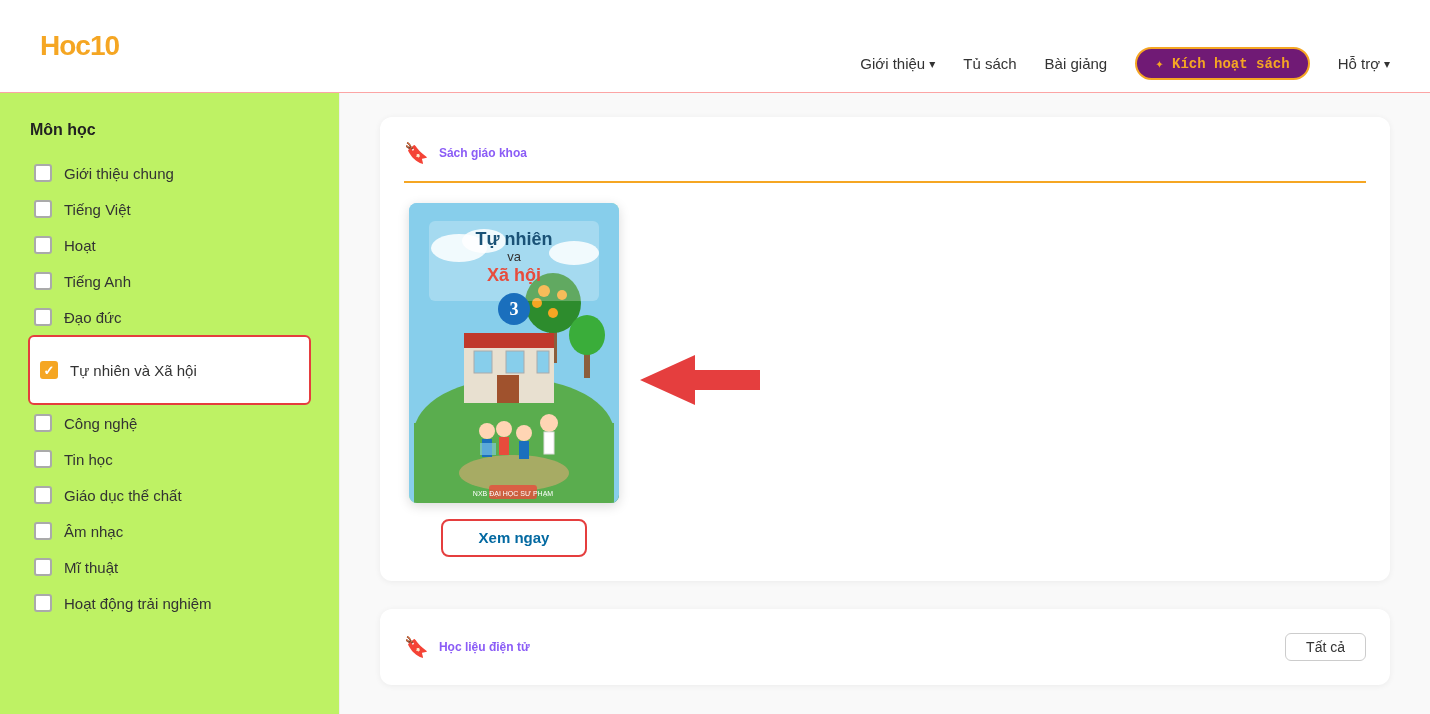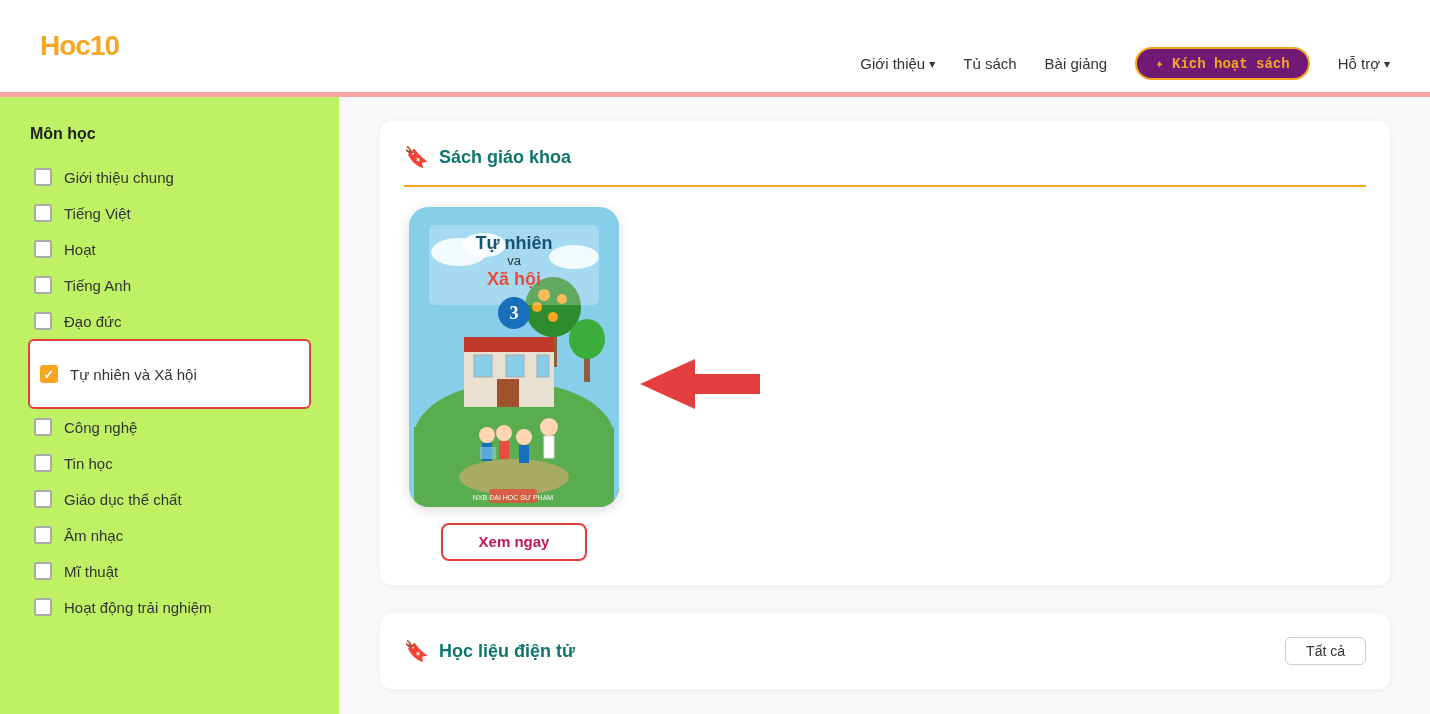--- a/index.html
+++ b/index.html
@@ -4,21 +4,21 @@
   <style>
     * { box-sizing: border-box; margin: 0; padding: 0; }
     body { font-family: 'Segoe UI', Arial, sans-serif; background: #fff; color: #333; }
 
     
     .header {
       display: flex;
       align-items: center;
       justify-content: space-between;
       padding: 12px 40px;
-      border-bottom: 5px solid #fca5a5;
+      border-bottom: 1px solid #fca5a5;
       background: #fff;
     }
     .logo {
       font-size: 28px;
       font-weight: 900;
       color: #1a1a1a;
       letter-spacing: -1px;
     }
     .logo span {
       color: #f5a623;
@@ -127,23 +127,23 @@
       margin-bottom: 28px;
       box-shadow: 0 1px 6px rgba(0,0,0,0.06);
     }
     .section-header {
       display: flex;
       align-items: center;
       gap: 10px;
       margin-bottom: 16px;
     }
     .section-title {
-      font-size: 18px;
+      font-size: 12px;
       font-weight: 700;
-      color: #0f766e;
+      color: #8b5cf6;
     }
     .bookmark-icon {
       color: #f5a623;
       font-size: 20px;
     }
     .section-divider {
       border: none;
       border-top: 2px solid #f5a623;
       margin-bottom: 20px;
     }
@@ -151,21 +151,21 @@
     
     .book-item {
       display: flex;
       flex-direction: column;
       align-items: center;
       width: 220px;
     }
     .book-cover {
       width: 210px;
       height: 300px;
-      border-radius: 20px;
+      border-radius: 8px;
       overflow: hidden;
       background: linear-gradient(135deg, #87ceeb 0%, #90EE90 60%, #228B22 100%);
       position: relative;
       display: flex;
       align-items: center;
       justify-content: center;
       box-shadow: 0 3px 12px rgba(0,0,0,0.15);
     }
 
     
@@ -345,21 +345,21 @@
 
               <circle cx="115" cy="230" r="8" fill="#ffd5b4"></circle>
               <rect x="110" y="238" width="10" height="18" fill="#1a6fbd"></rect>
 
               <rect x="80" y="282" width="48" height="14" rx="3" fill="#e74c3c" opacity="0.8"></rect>
               <text x="104" y="293" text-anchor="middle" font-family="Arial" font-size="7" fill="white">NXB ĐẠI HỌC SƯ PHẠM</text>
             </svg>
           </div>
 
           <div style="margin-top:16px; border:2px solid #e53e3e; border-radius:8px; padding:8px 36px; display:inline-block; cursor:pointer;">
-            <span style="color:#be185d; font-size:15px; font-weight:600;">Xem ngay</span>
+            <span style="color:#0369a1; font-size:15px; font-weight:600;">Xem ngay</span>
           </div>
         </div>
 
         <div style="display:flex; align-items:center;">
           <svg width="120" height="60" viewBox="0 0 120 60" xmlns="http://www.w3.org/2000/svg">
             <polygon points="0,30 55,5 55,20 120,20 120,40 55,40 55,55" fill="#e53e3e"></polygon>
           </svg>
         </div>
       </div>
     </div>

